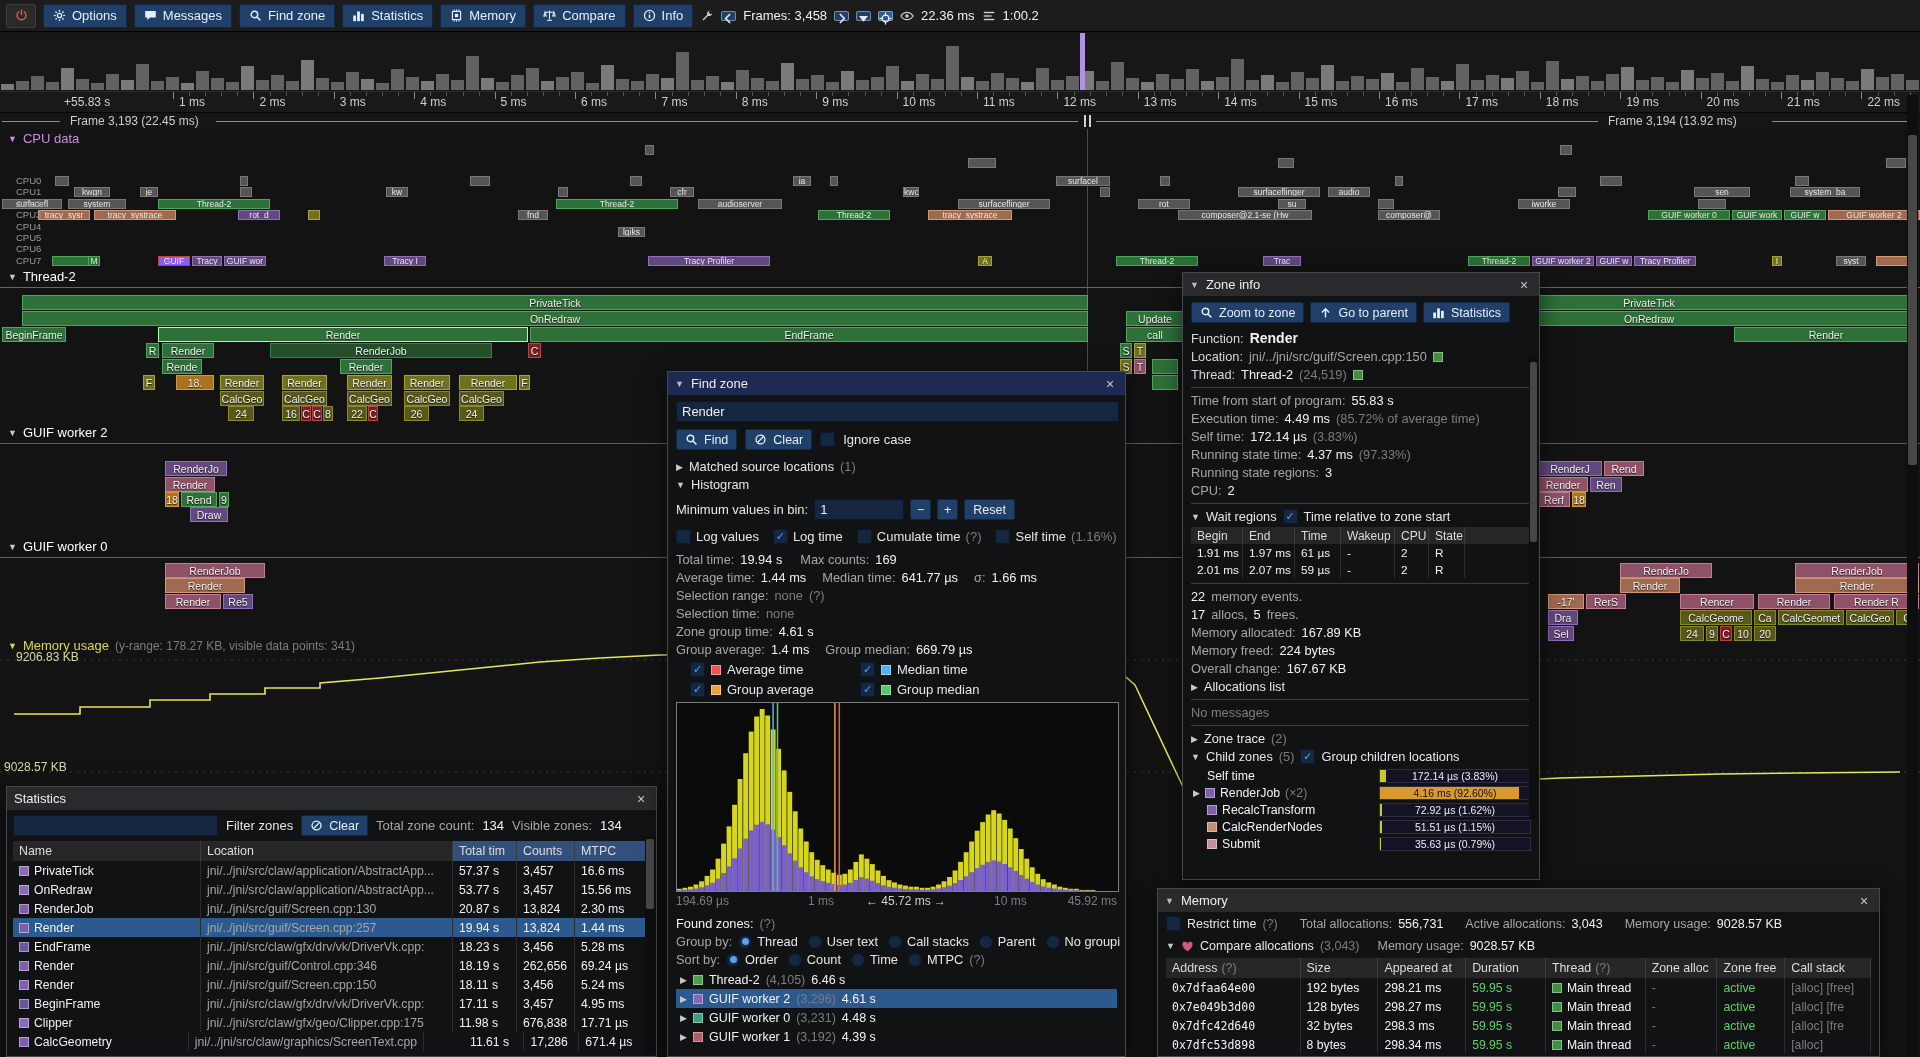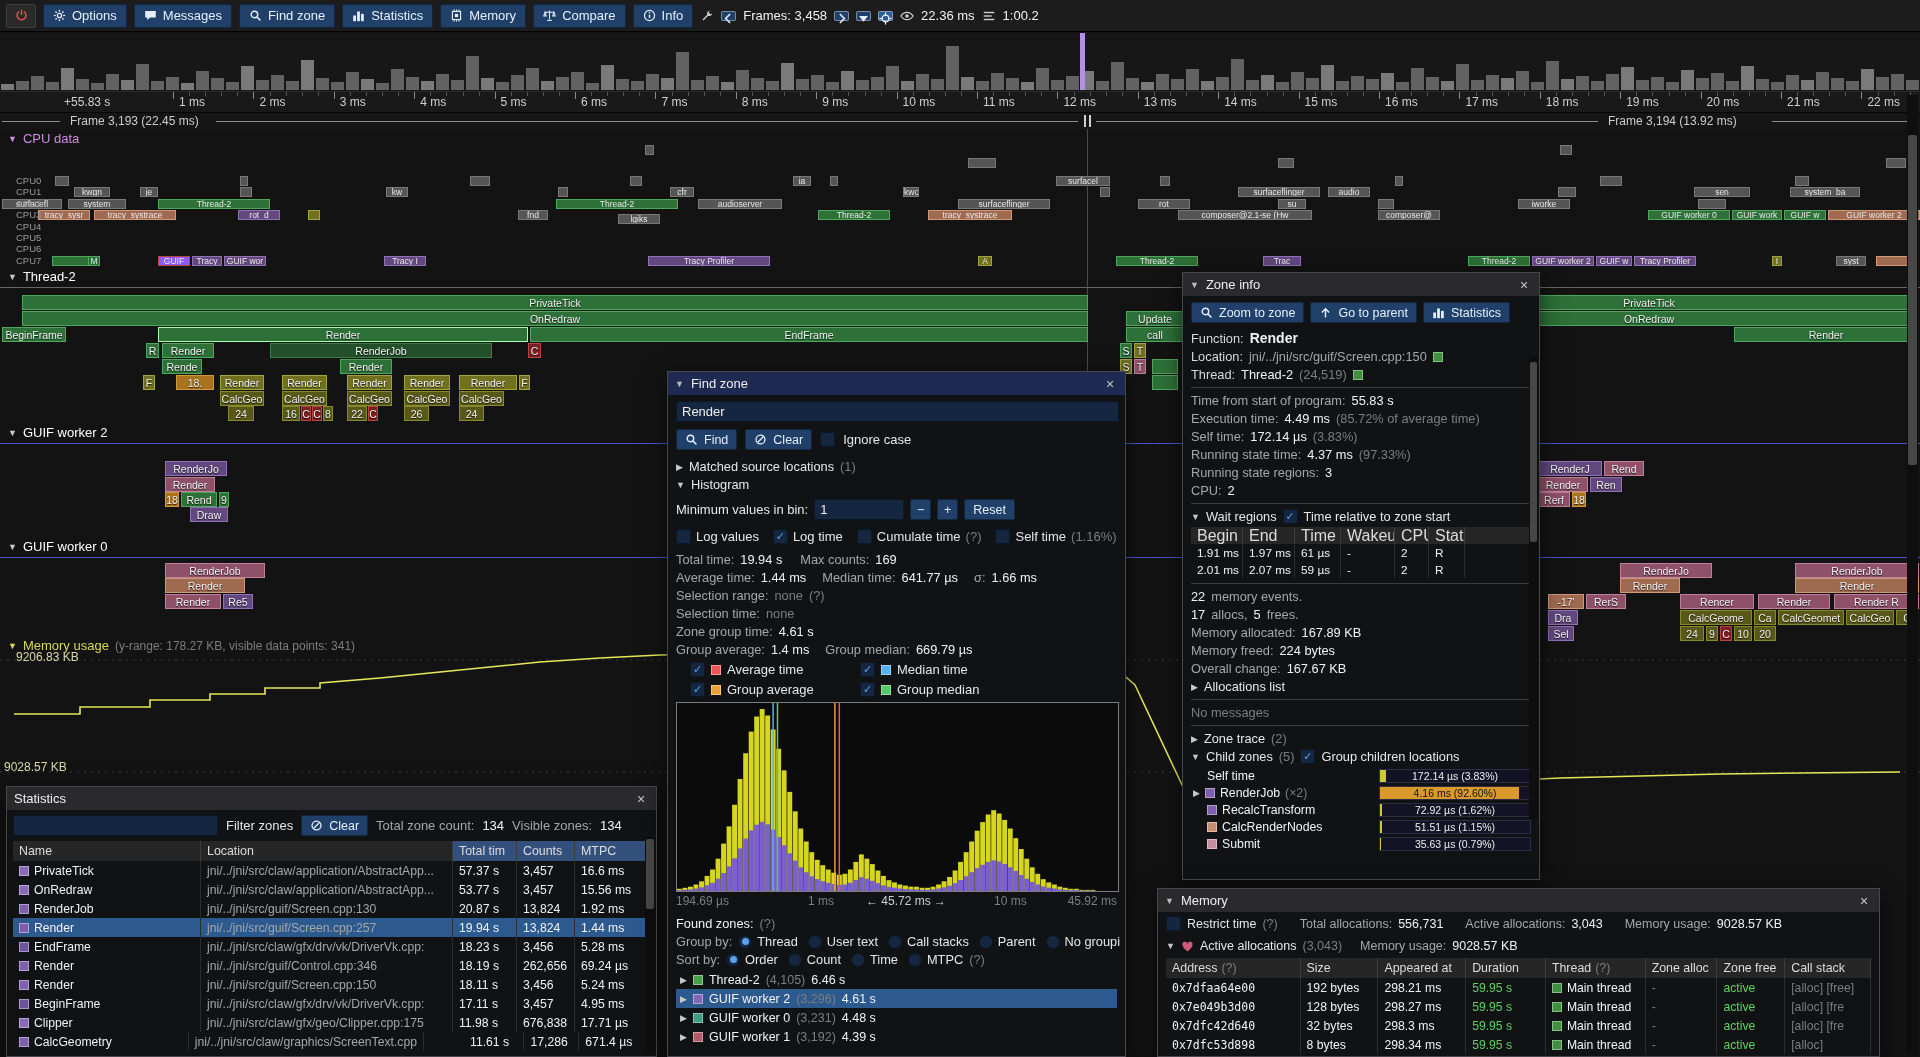--- a/index.html
+++ b/index.html
@@ -561,21 +561,21 @@
     <div class="seg d" style="left: 1278px; top: 198.8px; width: 28px;">su</div>
     <div class="seg d" style="left: 1378px; top: 198.8px; width: 16px;"></div>
     <div class="seg d" style="left: 1518px; top: 198.8px; width: 52px;">iworke</div>
     <div class="seg d" style="left: 1698px; top: 198.8px; width: 28px;"></div>
     <span class="abs cpulbl" style="left: 16px; top: 209.2px; z-index: 5;">CPU3</span>
     <div class="seg s" style="left: 38px; top: 210.2px; width: 52px;">tracy_sysr</div>
     <div class="seg s" style="left: 94px; top: 210.2px; width: 82px;">tracy_systrace</div>
     <div class="seg p" style="left: 238px; top: 210.2px; width: 42px;">rot_d</div>
     <div class="seg o" style="left: 308px; top: 210.2px; width: 12px;"></div>
     <div class="seg d" style="left: 518px; top: 210.2px; width: 30px;">fnd</div>
-    <div class="seg d" style="left: 618px; top: 214px; width: 42px;">lgiks</div>
+    <div class="seg d" style="left: 618px; top: 227px; width: 27px;">lgiks</div>
     <div class="seg g" style="left: 818px; top: 210.2px; width: 72px;">Thread-2</div>
     <div class="seg s" style="left: 928px; top: 210.2px; width: 84px;">tracy_systrace</div>
     <div class="seg d" style="left: 1178px; top: 210.2px; width: 134px;">composer@2.1-se (Hw</div>
     <div class="seg d" style="left: 1378px; top: 210.2px; width: 62px;">composer@</div>
     <div class="seg g" style="left: 1648px; top: 210.2px; width: 82px;">GUIF worker 0</div>
     <div class="seg g" style="left: 1732px; top: 210.2px; width: 50px;">GUIF work</div>
     <div class="seg g" style="left: 1784px; top: 210.2px; width: 42px;">GUIF w</div>
     <div class="seg s" style="left: 1828px; top: 210.2px; width: 92px;">GUIF worker 2</div>
     <span class="abs cpulbl" style="left: 16px; top: 220.6px; z-index: 5;">CPU4</span>
     <span class="abs cpulbl" style="left: 16px; top: 232px; z-index: 5;">CPU5</span>
@@ -958,21 +958,21 @@
           <div class="c" style="width: 252px;">
             <span class="lbl">jni/../jni/src/guif/Screen.cpp:130</span>
           </div>
           <div class="c" style="width: 64px;">
             <span class="val">20.87 s</span>
           </div>
           <div class="c" style="width: 58px;">
             <span class="val">13,824</span>
           </div>
           <div class="c" style="width: 75px;">
-            <span class="val">1.92 ms</span>
+            <span class="val">2.30 ms</span>
           </div>
         </div>
         <div class="str sel">
           <div class="c" style="width: 188px;">
             <span class="sq" style="background: rgb(125, 95, 174);"></span>
             <span class="val">Render</span>
           </div>
           <div class="c" style="width: 252px;">
             <span class="lbl">jni/../jni/src/guif/Screen.cpp:257</span>
           </div>
@@ -1553,21 +1553,21 @@
         </div>
       </div>
     <div class="hr"></div>
     <div class="hline">
         <span class="tri-b">▼</span>
         <span>Wait regions</span>
         <span class="cb on"></span>
         <span>Time relative to zone start</span>
       </div>
     <div id="zi-wait">
-        <div class="sth" style="height: 17px; font-size: 16px;">
+        <div class="sth" style="height: 17px; font-size: 12px;">
           <div class="c" style="width: 52px;">Begin</div>
           <div class="c" style="width: 52px;">End</div>
           <div class="c" style="width: 46px;">Time</div>
           <div class="c" style="width: 54px;">Wakeup</div>
           <div class="c" style="width: 34px;">CPU</div>
           <div class="c" style="width: 36px;">State</div>
         </div>
         <div class="str" style="height: 17px; font-size: 11.8px;">
           <div class="c" style="width: 52px;">
             <span class="val">1.91 ms</span>
@@ -1730,21 +1730,21 @@
       <span class="lbl" style="margin-left:16px">Memory usage:</span>
         <span class="val">9028.57 KB</span>
     </div>
     <div class="row g6" style="margin-top:5px">
       <span class="tri-b">▼</span>
       <span class="ic" style="color:#d05a7a">
           <svg viewBox="0 0 16 16">
             <path d="M8 14S1.8 9.8 1.8 5.6a3.1 3.1 0 0 1 6.2-.6 3.1 3.1 0 0 1 6.2.6C14.2 9.8 8 14 8 14z" fill="currentColor"></path>
           </svg>
         </span>
-      <span>Active allocations</span>
+      <span>Compare allocations</span>
       <span class="dim">(3,043)</span>
       <span class="lbl" style="margin-left:12px">Memory usage:</span>
       <span class="val">9028.57 KB</span>
     </div>
     <div id="mem-head" class="sth" style="margin-top:5px">
         <div class="c" style="width: 135px;">
           <span>Address</span>
           <span class="dim">(?)</span>
         </div>
         <div class="c" style="width: 78px;">

